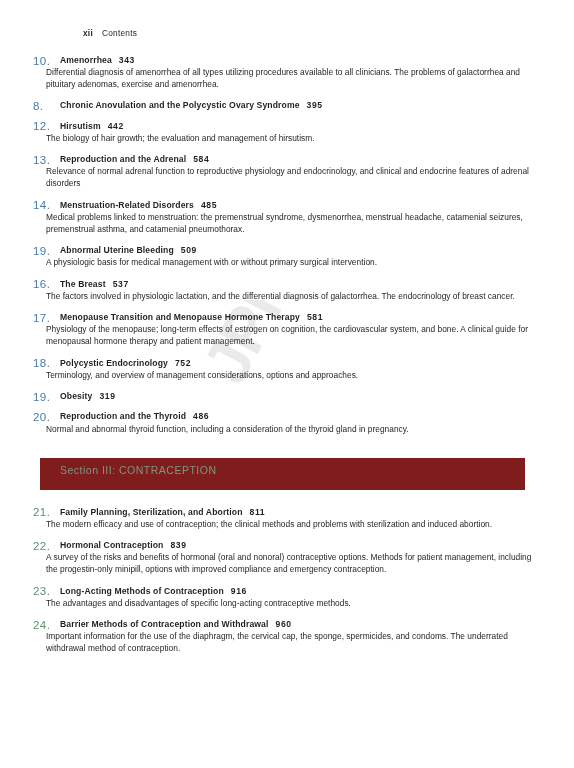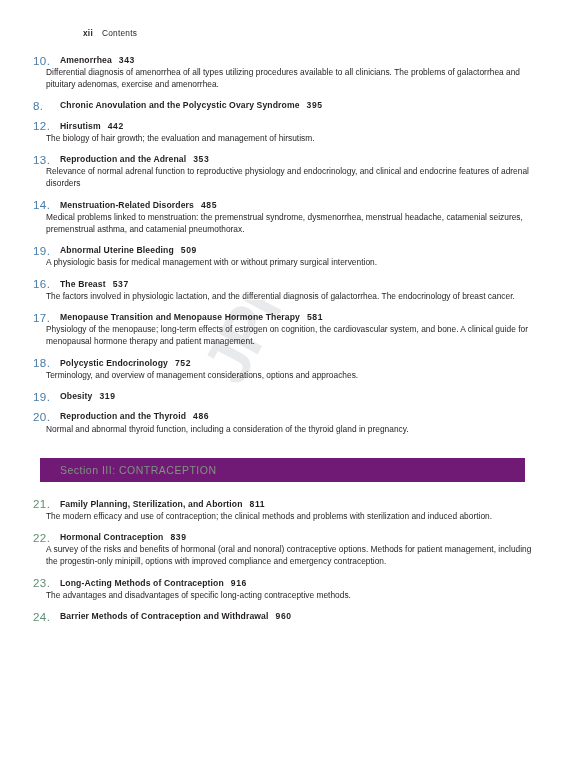--- a/index.html
+++ b/index.html
@@ -117,22 +117,22 @@
     line-height: 1.42;
     color: #231f20;
     letter-spacing: 0.02px;
     text-align: left;
   }
 
   
   .section-band {
     position: relative;
     margin: 22px 0 17px 0;
-    height: 24px;
-    background: #701a75;
+    height: 32px;
+    background: #7f1d1d;
     width: 485px;
     margin-left: 40px;
   }
   .section-band .section-label {
     position: absolute;
     left: 20px;
     top: 6px;
     font-size: 10.5px;
     font-weight: 400;
     letter-spacing: 0.5px;
@@ -164,21 +164,21 @@
           <div class="num">8.</div>
           <div class="title-line"><span>Chronic Anovulation and the Polycystic Ovary Syndrome</span><span class="pg">395</span></div>
         </div>
         <div class="entry">
           <div class="num">12.</div>
           <div class="title-line"><span>Hirsutism</span><span class="pg">442</span></div>
           <div class="desc">The biology of hair growth; the evaluation and management of hirsutism.</div>
         </div>
         <div class="entry">
           <div class="num">13.</div>
-          <div class="title-line"><span>Reproduction and the Adrenal</span><span class="pg">353</span></div>
+          <div class="title-line"><span>Reproduction and the Adrenal</span><span class="pg">584</span></div>
           <div class="desc">Relevance of normal adrenal function to reproductive physiology and endocrinology, and clinical and endocrine features of adrenal disorders</div>
         </div>
         <div class="entry">
           <div class="num">14.</div>
           <div class="title-line"><span>Menstruation-Related Disorders</span><span class="pg">485</span></div>
           <div class="desc">Medical problems linked to menstruation: the premenstrual syndrome, dysmenorrhea, menstrual headache, catamenial seizures, premenstrual asthma, and catamenial pneumothorax.</div>
         </div>
         <div class="entry">
           <div class="num">19.</div>
           <div class="title-line"><span>Abnormal Uterine Bleeding</span><span class="pg">509</span></div>
@@ -226,17 +226,18 @@
           <div class="desc">A survey of the risks and benefits of hormonal (oral and nonoral) contraceptive options. Methods for patient management, including the progestin-only minipill, options with improved compliance and emergency contraception.</div>
         </div>
         <div class="entry green">
           <div class="num">23.</div>
           <div class="title-line"><span>Long-Acting Methods of Contraception</span><span class="pg">916</span></div>
           <div class="desc">The advantages and disadvantages of specific long-acting contraceptive methods.</div>
         </div>
         <div class="entry green">
           <div class="num">24.</div>
           <div class="title-line"><span>Barrier Methods of Contraception and Withdrawal</span><span class="pg">960</span></div>
+          <div class="desc">Important information for the use of the diaphragm, the cervical cap, the sponge, spermicides, and condoms. The underrated withdrawal method of contraception.</div>
         </div>
       </div>
   </div>
 
 </div>
 
 </body></html>

